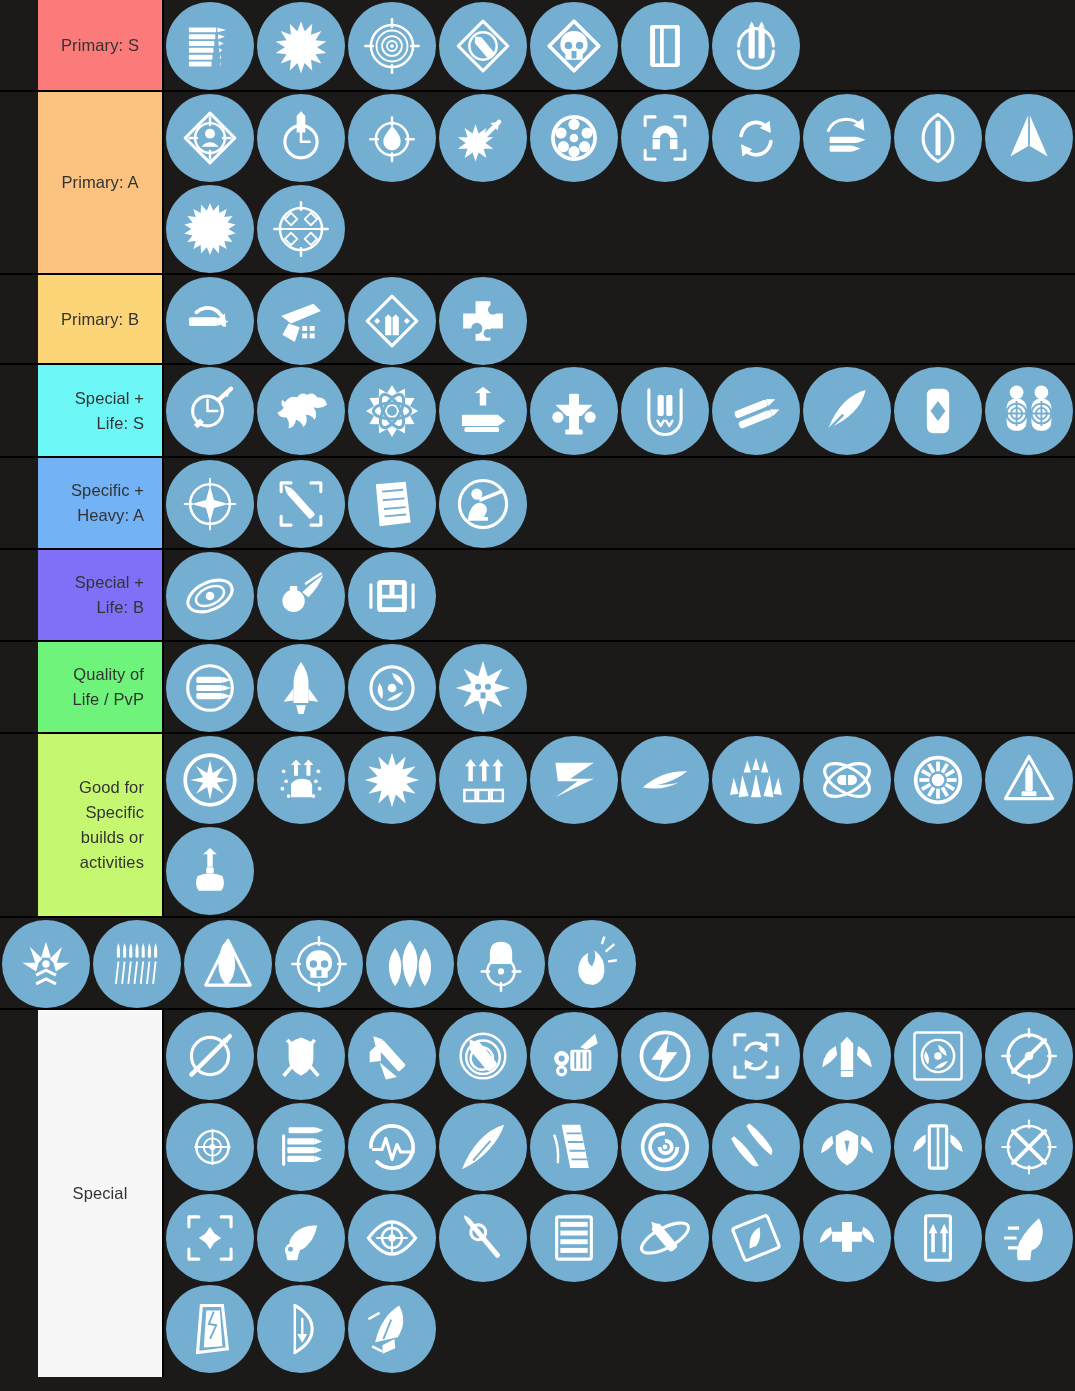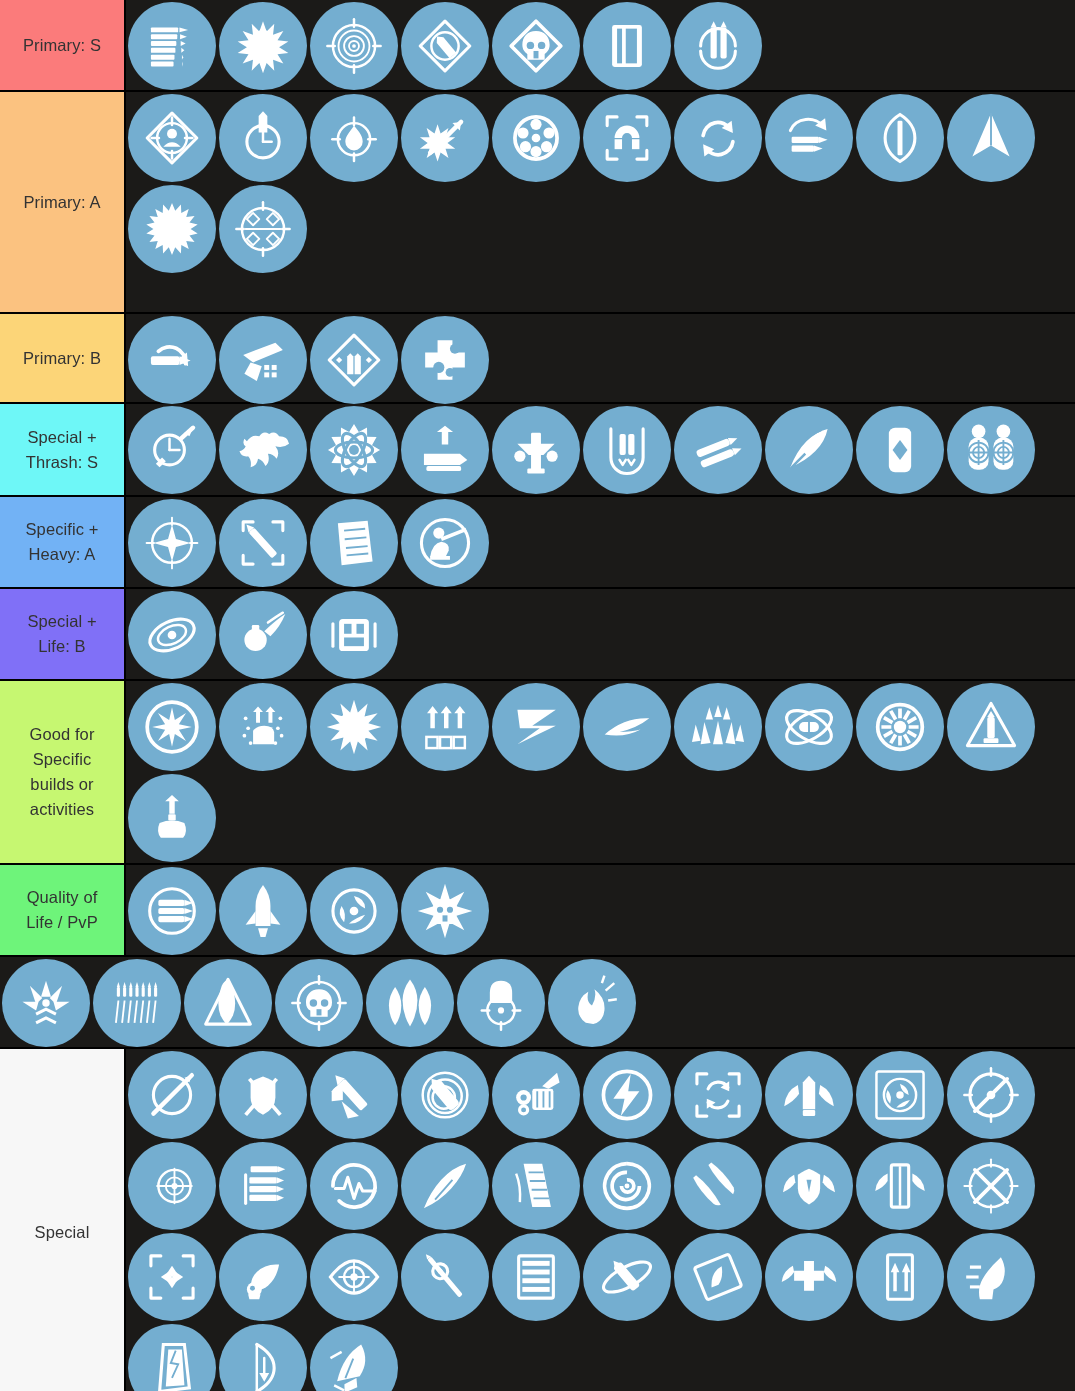--- a/index.html
+++ b/index.html
@@ -27,27 +27,28 @@
   }
   .tier-row:last-child{border-bottom:none;}
   .tier-label{
     width:126px;
     min-width:126px;
     box-sizing:border-box;
     border-right:2px solid #000;
     display:flex;
     align-items:center;
     justify-content:center;
-    text-align:center;
+    text-align:right;
     color:#333333;
     font-size:16.5px;
     line-height:25px;
-    padding:4px 12px;
+    padding:4px 18px;
     letter-spacing:0.1px;
     word-break:break-word;
+    margin-left:38px;
   }
   .tier-items{
     flex:1 1 auto;
     display:flex;
     flex-wrap:wrap;
     align-content:flex-start;
     background:#1b1a18;
     padding:0;
     position:relative;
   }
@@ -191,21 +192,21 @@
               <path d="M22 58 a28 28 0 0 0 56 0" fill="none" stroke="#fff" stroke-width="5" stroke-linecap="round" stroke-linejoin="round"></path>
               <rect x="38" y="20" width="10" height="50" rx="3"></rect>
               <rect x="54" y="20" width="10" height="50" rx="3"></rect>
               <polygon points="38,20 43,10 48,20"></polygon>
               <polygon points="54,20 59,10 64,20"></polygon>
             </svg>
           </div>
         </div>
       </div>
     </div>
-    <div class="tier-row" style="height: 222px;">
+    <div class="tier-row" style="height: 183px;">
       <div class="tier-label" style="background: rgb(251, 194, 128);">Primary: A</div>
       <div class="tier-items">
         <div class="item">
           <div class="disc" style="background: rgb(116, 174, 208);">
             <svg class="glyph" viewBox="0 0 100 100" fill="#ffffff" xmlns="http://www.w3.org/2000/svg">
               <path d="M50 10 L90 50 L50 90 L10 50 Z" fill="none" stroke="#fff" stroke-width="5" stroke-linecap="round" stroke-linejoin="round"></path>
               <circle cx="50" cy="50" r="24" fill="none" stroke="#fff" stroke-width="4"></circle>
               <line x1="50" y1="17" x2="50" y2="29" stroke="#fff" stroke-width="4" stroke-linecap="round"></line>
               <line x1="50" y1="71" x2="50" y2="83" stroke="#fff" stroke-width="4" stroke-linecap="round"></line>
               <line x1="17" y1="50" x2="29" y2="50" stroke="#fff" stroke-width="4" stroke-linecap="round"></line>
@@ -383,21 +384,21 @@
               <path d="M38 18 L62 18 L62 38 L82 38 L82 62 L62 62 L62 82 L38 82 L38 62 L18 62 L18 38 L38 38 Z"></path>
               <circle cx="66" cy="32" r="8" fill="#74aed0"></circle>
               <circle cx="40" cy="62" r="9" fill="#74aed0"></circle>
               <circle cx="58" cy="70" r="7" fill="#74aed0"></circle>
             </svg>
           </div>
         </div>
       </div>
     </div>
     <div class="tier-row" style="height: 93px;">
-      <div class="tier-label" style="background: rgb(110, 247, 247);">Special + Thrash: S</div>
+      <div class="tier-label" style="background: rgb(110, 247, 247);">Special + Life: S</div>
       <div class="tier-items">
         <div class="item">
           <div class="disc" style="background: rgb(116, 174, 208);">
             <svg class="glyph" viewBox="0 0 100 100" fill="#ffffff" xmlns="http://www.w3.org/2000/svg">
               <circle cx="46" cy="50" r="24" fill="none" stroke="#fff" stroke-width="5"></circle>
               <line x1="46" y1="50" x2="46" y2="32" stroke="#fff" stroke-width="4" stroke-linecap="round"></line>
               <line x1="46" y1="50" x2="62" y2="50" stroke="#fff" stroke-width="4" stroke-linecap="round"></line>
               <path d="M64 32 L84 14" fill="none" stroke="#fff" stroke-width="7" stroke-linecap="round" stroke-linejoin="round"></path>
               <polygon points="84,14 78,28 70,22"></polygon>
               <polygon points="24,72 34,62 40,68 30,78"></polygon>
@@ -590,20 +591,70 @@
         </div>
         <div class="item">
           <div class="disc" style="background: rgb(116, 174, 208);">
             <svg class="glyph" viewBox="0 0 100 100" fill="#ffffff" xmlns="http://www.w3.org/2000/svg">
               <path d="M16 32 L16 68" fill="none" stroke="#fff" stroke-width="5" stroke-linecap="round" stroke-linejoin="round"></path>
               <path d="M84 32 L84 68" fill="none" stroke="#fff" stroke-width="5" stroke-linecap="round" stroke-linejoin="round"></path>
               <rect x="26" y="24" width="48" height="52" rx="6"></rect>
               <rect x="34" y="32" width="12" height="16" fill="#74aed0"></rect>
               <rect x="54" y="32" width="12" height="16" fill="#74aed0"></rect>
               <rect x="34" y="54" width="32" height="14" fill="#74aed0"></rect>
+            </svg>
+          </div>
+        </div>
+      </div>
+    </div>
+    <div class="tier-row" style="height: 92px;">
+      <div class="tier-label" style="background: rgb(110, 244, 122);">Quality of Life / PvP</div>
+      <div class="tier-items">
+        <div class="item">
+          <div class="disc" style="background: rgb(116, 174, 208);">
+            <svg class="glyph" viewBox="0 0 100 100" fill="#ffffff" xmlns="http://www.w3.org/2000/svg">
+              <circle cx="50" cy="50" r="36" fill="none" stroke="#fff" stroke-width="5"></circle>
+              <rect x="28" y="32" width="42" height="10" rx="3"></rect>
+              <polygon points="70,32 84,37 70,42"></polygon>
+              <rect x="28" y="45" width="42" height="10" rx="3"></rect>
+              <polygon points="70,45 84,50 70,55"></polygon>
+              <rect x="28" y="58" width="42" height="10" rx="3"></rect>
+              <polygon points="70,58 84,63 70,68"></polygon>
+            </svg>
+          </div>
+        </div>
+        <div class="item">
+          <div class="disc" style="background: rgb(116, 174, 208);">
+            <svg class="glyph" viewBox="0 0 100 100" fill="#ffffff" xmlns="http://www.w3.org/2000/svg">
+              <path d="M50 8 q12 16 12 34 l0 32 -24 0 0-32 q0-18 12-34z"></path>
+              <path d="M38 50 L22 72 L38 70 Z"></path>
+              <path d="M62 50 L78 72 L62 70 Z"></path>
+              <path d="M42 78 L58 78 L54 92 L46 92 Z"></path>
+            </svg>
+          </div>
+        </div>
+        <div class="item">
+          <div class="disc" style="background: rgb(116, 174, 208);">
+            <svg class="glyph" viewBox="0 0 100 100" fill="#ffffff" xmlns="http://www.w3.org/2000/svg">
+              <circle cx="50" cy="50" r="34" fill="none" stroke="#fff" stroke-width="5"></circle>
+              <path d="M50 26 q18 4 18 20 q-14-6 -18 -20z"></path>
+              <path d="M68 56 q-10 16 -26 14 q12-10 26-14z"></path>
+              <path d="M34 68 q-12-12 -4 -26 q8 12 4 26z"></path>
+              <circle cx="50" cy="50" r="7"></circle>
+            </svg>
+          </div>
+        </div>
+        <div class="item">
+          <div class="disc" style="background: rgb(116, 174, 208);">
+            <svg class="glyph" viewBox="0 0 100 100" fill="#ffffff" xmlns="http://www.w3.org/2000/svg">
+              <polygon points="50.0,6.0 57.7,31.5 81.1,18.9 68.5,42.3 94.0,50.0 68.5,57.7 81.1,81.1 57.7,68.5 50.0,94.0 42.3,68.5 18.9,81.1 31.5,57.7 6.0,50.0 31.5,42.3 18.9,18.9 42.3,31.5"></polygon>
+              <path d="M50 30 c-13 0-20 9-20 19 0 7 3 11 7 13 l0 9 26 0 0-9 c4-2 7-6 7-13 0-10-7-19-20-19z"></path>
+              <circle cx="42" cy="48" r="5" fill="#74aed0"></circle>
+              <circle cx="58" cy="48" r="5" fill="#74aed0"></circle>
+              <rect x="46" y="57" width="8" height="10" fill="#74aed0"></rect>
             </svg>
           </div>
         </div>
       </div>
     </div>
     <div class="tier-row" style="height: 184px;">
       <div class="tier-label" style="background: rgb(198, 247, 113);">Good for Specific builds or activities</div>
       <div class="tier-items">
         <div class="item">
           <div class="disc" style="background: rgb(116, 174, 208);">
@@ -728,70 +779,20 @@
               <rect x="38" y="68" width="24" height="8" rx="2"></rect>
             </svg>
           </div>
         </div>
         <div class="item">
           <div class="disc" style="background: rgb(116, 174, 208);">
             <svg class="glyph" viewBox="0 0 100 100" fill="#ffffff" xmlns="http://www.w3.org/2000/svg">
               <path d="M50 13 L61 23 L54.4 23 L54.4 43 L45.6 43 L45.6 23 L39 23 Z"></path>
               <path d="M30 58 q20-8 40 0 q6 14 -2 24 l-36 0 q-8-10 -2-24z"></path>
               <rect x="44" y="44" width="12" height="10" rx="2"></rect>
-            </svg>
-          </div>
-        </div>
-      </div>
-    </div>
-    <div class="tier-row" style="height: 92px;">
-      <div class="tier-label" style="background: rgb(110, 244, 122);">Quality of Life / PvP</div>
-      <div class="tier-items">
-        <div class="item">
-          <div class="disc" style="background: rgb(116, 174, 208);">
-            <svg class="glyph" viewBox="0 0 100 100" fill="#ffffff" xmlns="http://www.w3.org/2000/svg">
-              <circle cx="50" cy="50" r="36" fill="none" stroke="#fff" stroke-width="5"></circle>
-              <rect x="28" y="32" width="42" height="10" rx="3"></rect>
-              <polygon points="70,32 84,37 70,42"></polygon>
-              <rect x="28" y="45" width="42" height="10" rx="3"></rect>
-              <polygon points="70,45 84,50 70,55"></polygon>
-              <rect x="28" y="58" width="42" height="10" rx="3"></rect>
-              <polygon points="70,58 84,63 70,68"></polygon>
-            </svg>
-          </div>
-        </div>
-        <div class="item">
-          <div class="disc" style="background: rgb(116, 174, 208);">
-            <svg class="glyph" viewBox="0 0 100 100" fill="#ffffff" xmlns="http://www.w3.org/2000/svg">
-              <path d="M50 8 q12 16 12 34 l0 32 -24 0 0-32 q0-18 12-34z"></path>
-              <path d="M38 50 L22 72 L38 70 Z"></path>
-              <path d="M62 50 L78 72 L62 70 Z"></path>
-              <path d="M42 78 L58 78 L54 92 L46 92 Z"></path>
-            </svg>
-          </div>
-        </div>
-        <div class="item">
-          <div class="disc" style="background: rgb(116, 174, 208);">
-            <svg class="glyph" viewBox="0 0 100 100" fill="#ffffff" xmlns="http://www.w3.org/2000/svg">
-              <circle cx="50" cy="50" r="34" fill="none" stroke="#fff" stroke-width="5"></circle>
-              <path d="M50 26 q18 4 18 20 q-14-6 -18 -20z"></path>
-              <path d="M68 56 q-10 16 -26 14 q12-10 26-14z"></path>
-              <path d="M34 68 q-12-12 -4 -26 q8 12 4 26z"></path>
-              <circle cx="50" cy="50" r="7"></circle>
-            </svg>
-          </div>
-        </div>
-        <div class="item">
-          <div class="disc" style="background: rgb(116, 174, 208);">
-            <svg class="glyph" viewBox="0 0 100 100" fill="#ffffff" xmlns="http://www.w3.org/2000/svg">
-              <polygon points="50.0,6.0 57.7,31.5 81.1,18.9 68.5,42.3 94.0,50.0 68.5,57.7 81.1,81.1 57.7,68.5 50.0,94.0 42.3,68.5 18.9,81.1 31.5,57.7 6.0,50.0 31.5,42.3 18.9,18.9 42.3,31.5"></polygon>
-              <path d="M50 30 c-13 0-20 9-20 19 0 7 3 11 7 13 l0 9 26 0 0-9 c4-2 7-6 7-13 0-10-7-19-20-19z"></path>
-              <circle cx="42" cy="48" r="5" fill="#74aed0"></circle>
-              <circle cx="58" cy="48" r="5" fill="#74aed0"></circle>
-              <rect x="46" y="57" width="8" height="10" fill="#74aed0"></rect>
             </svg>
           </div>
         </div>
       </div>
     </div>
     <div class="tier-row" style="height: 92px;">
       <div class="tier-items">
         <div class="item">
           <div class="disc" style="background: rgb(116, 174, 208);">
             <svg class="glyph" viewBox="0 0 100 100" fill="#ffffff" xmlns="http://www.w3.org/2000/svg">

